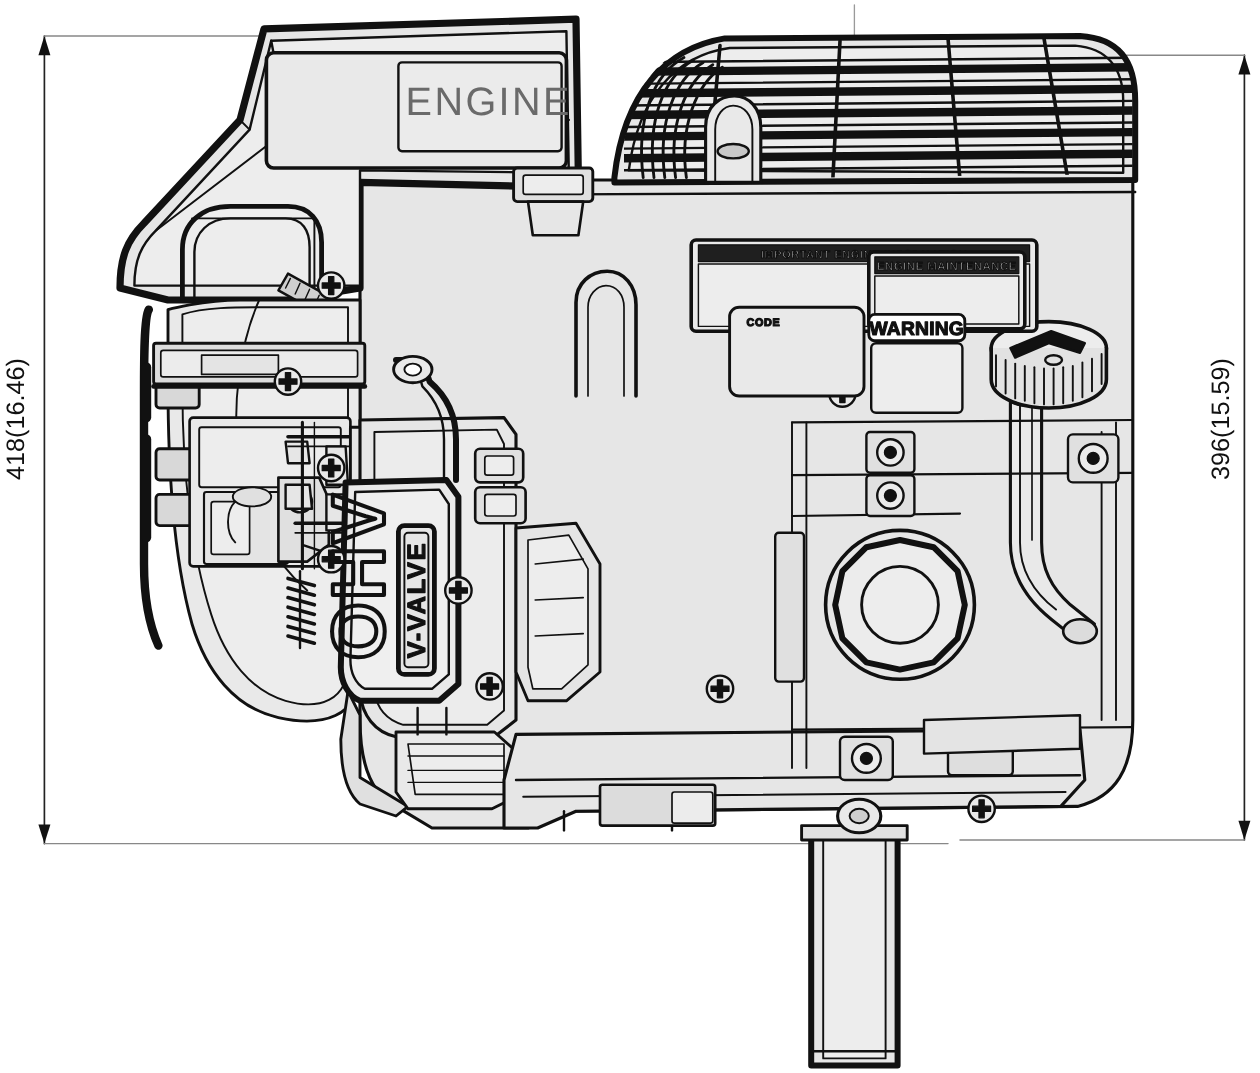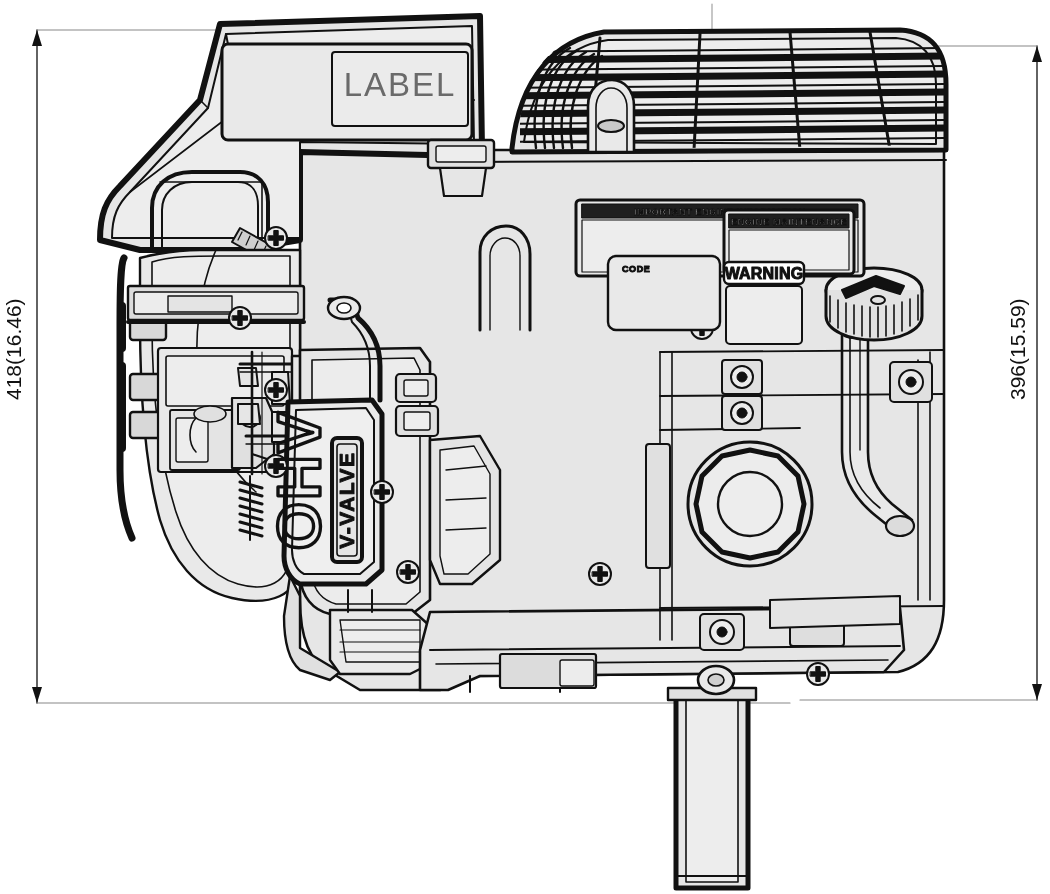--- a/index.html
+++ b/index.html
@@ -407,15 +407,15 @@
 
     </g>
   </svg>
 
   <div class="dimlabel" id="dim-left-label">418(16.46)</div>
 
   <div class="dimlabel" id="dim-right-label">396(15.59)</div>
 
   <div style="position:absolute;left:338px;top:66px;width:124px;text-align:center;
               font-family:'Liberation Sans',sans-serif;font-size:33px;color:#6a6a6a;
-              letter-spacing:2px;">LABEL</div>
+              letter-spacing:2px;">ENGINE</div>
 
 </div>
 
 </body></html>

